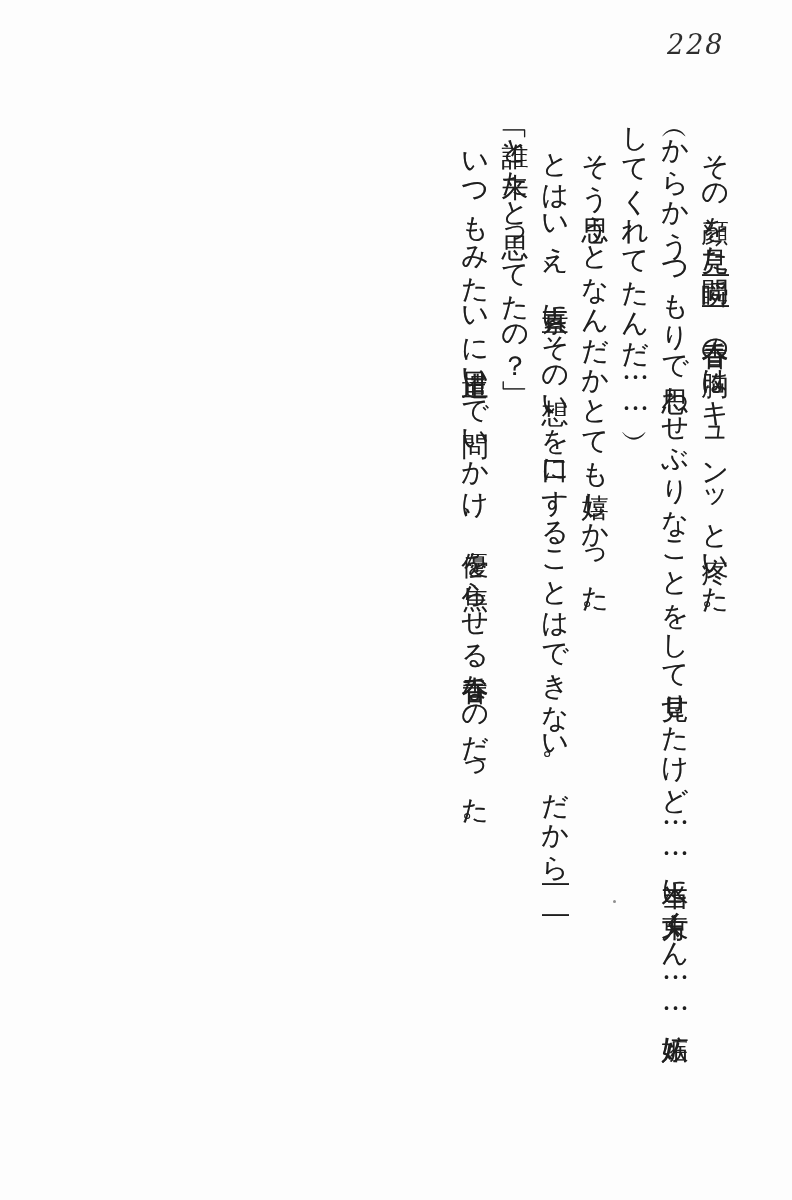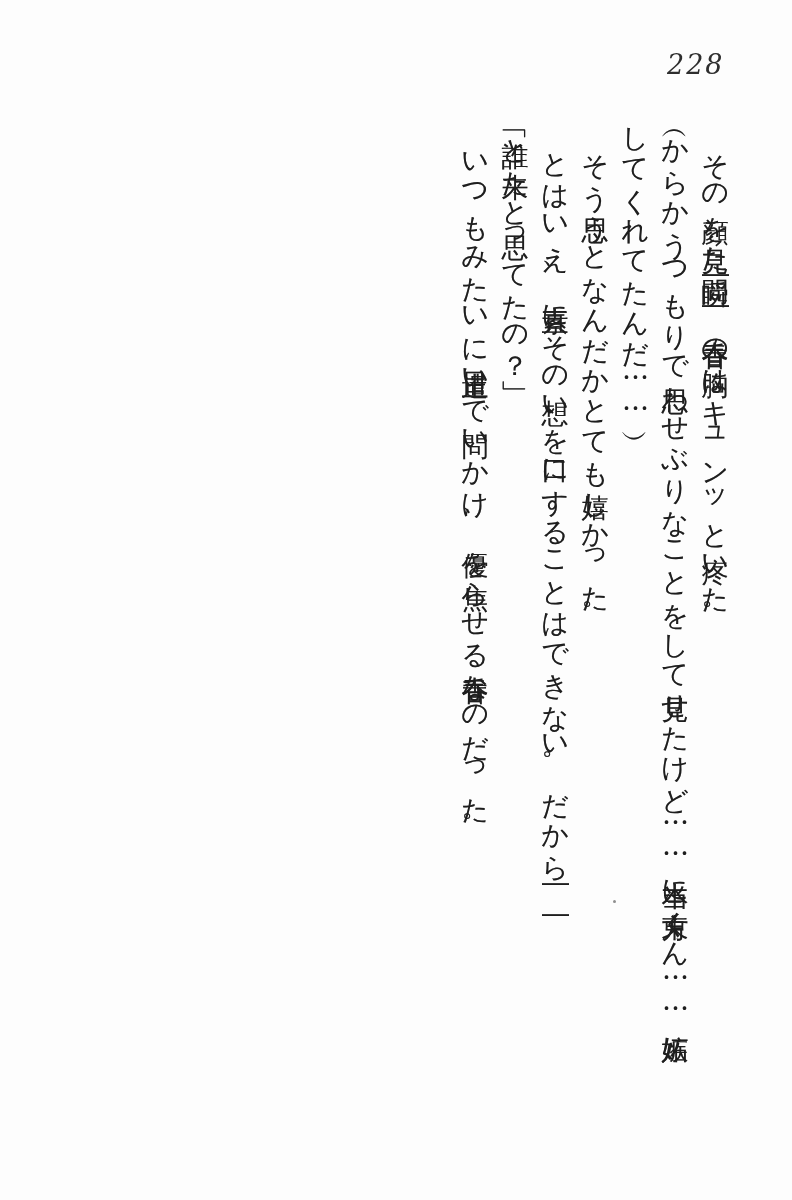--- a/index.html
+++ b/index.html
@@ -17,21 +17,20 @@
   }
   .page-number {
     position: absolute;
     top: 31px;
     left: 667px;
     font-size: 27px;
     font-style: italic;
     color: #2e2e2e;
     letter-spacing: 2px;
     line-height: 1;
-    margin-top: 20px;
   }
   .text-block {
     position: absolute;
     top: 108px;
     right: 57px;
     height: 1045px;
     writing-mode: vertical-rl;
     -webkit-writing-mode: vertical-rl;
     text-orientation: upright;
     font-size: 27px;

